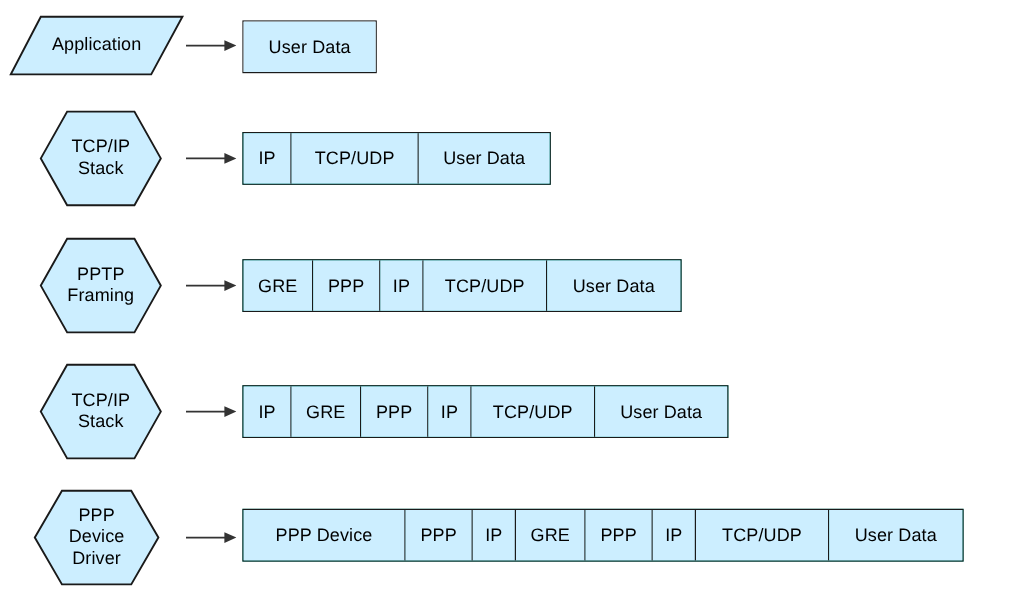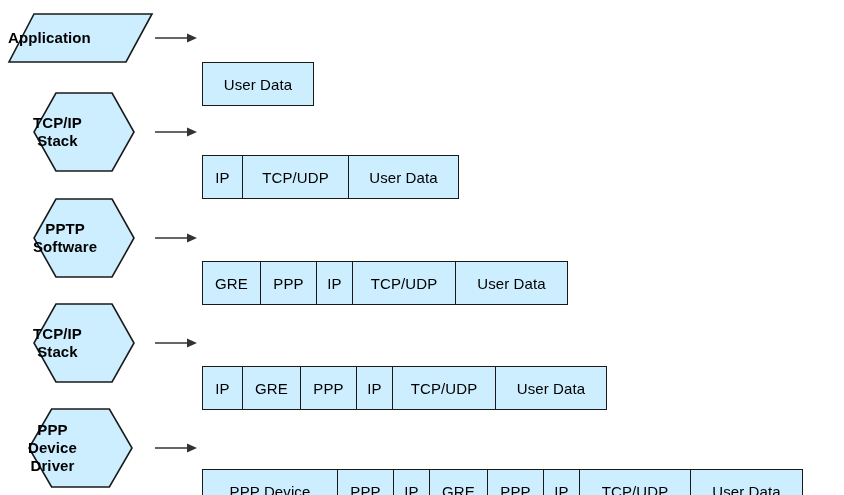--- a/index.html
+++ b/index.html
@@ -25,22 +25,21 @@
     position: absolute;
     left: 0;
     width: 844px;
   }
 
   
   .layer-shape {
     position: absolute;
     display: flex;
     align-items: center;
-    justify-content: flex-start;
-    font-weight: bold;
+    justify-content: center;
   }
   .layer-shape svg {
     position: absolute;
     left: 0;
     top: 0;
     overflow: visible;
   }
   .layer-label {
     position: relative;
     z-index: 2;
@@ -57,21 +56,20 @@
     position: absolute;
   }
 
   
   .packet {
     position: absolute;
     display: flex;
     border: 1.6px solid #1a1a1a;
     box-sizing: border-box;
     background: #14b8a6;
-    margin-top: 45px;
   }
   .field {
     display: flex;
     align-items: center;
     justify-content: center;
     box-sizing: border-box;
     background: #cceeff;
     border-right: 1.6px solid #1a1a1a;
     font-size: 15px;
     color: #000000;
@@ -118,21 +116,21 @@
         <div class="field" style="width: 106px;">TCP/UDP</div>
         <div class="field" style="width: 109px;">User Data</div>
       </div>
     </div>
     <div class="row" style="top: 0px; height: 495px;">
       <div class="layer-shape" style="left: 33px; top: 198px; width: 102px; height: 80px;">
         <svg width="102" height="80" viewBox="0 0 102 80">
           <polygon points="22.95,1 79.05,1 101,40 79.05,79 22.95,79 1,40" fill="#cceeff" stroke="#1a1a1a" stroke-width="1.6" stroke-linejoin="miter"></polygon>
         </svg>
         <div class="layer-label">PPTP
-Software</div>
+Framing</div>
       </div>
       <div class="arrow" style="left: 155px; top: 230px; width: 42px; height: 16px;"><svg width="42" height="16" viewBox="0 0 42 16">
           <line x1="0" y1="8" x2="33" y2="8" stroke="#333333" stroke-width="1.4"></line>
           <polygon points="32,3.5 42,8 32,12.5" fill="#333333"></polygon>
         </svg></div>
       <div class="packet" style="left: 202px; top: 216px; height: 44px;">
         <div class="field" style="width: 58px;">GRE</div>
         <div class="field" style="width: 56px;">PPP</div>
         <div class="field" style="width: 36px;">IP</div>
         <div class="field" style="width: 103px;">TCP/UDP</div>

